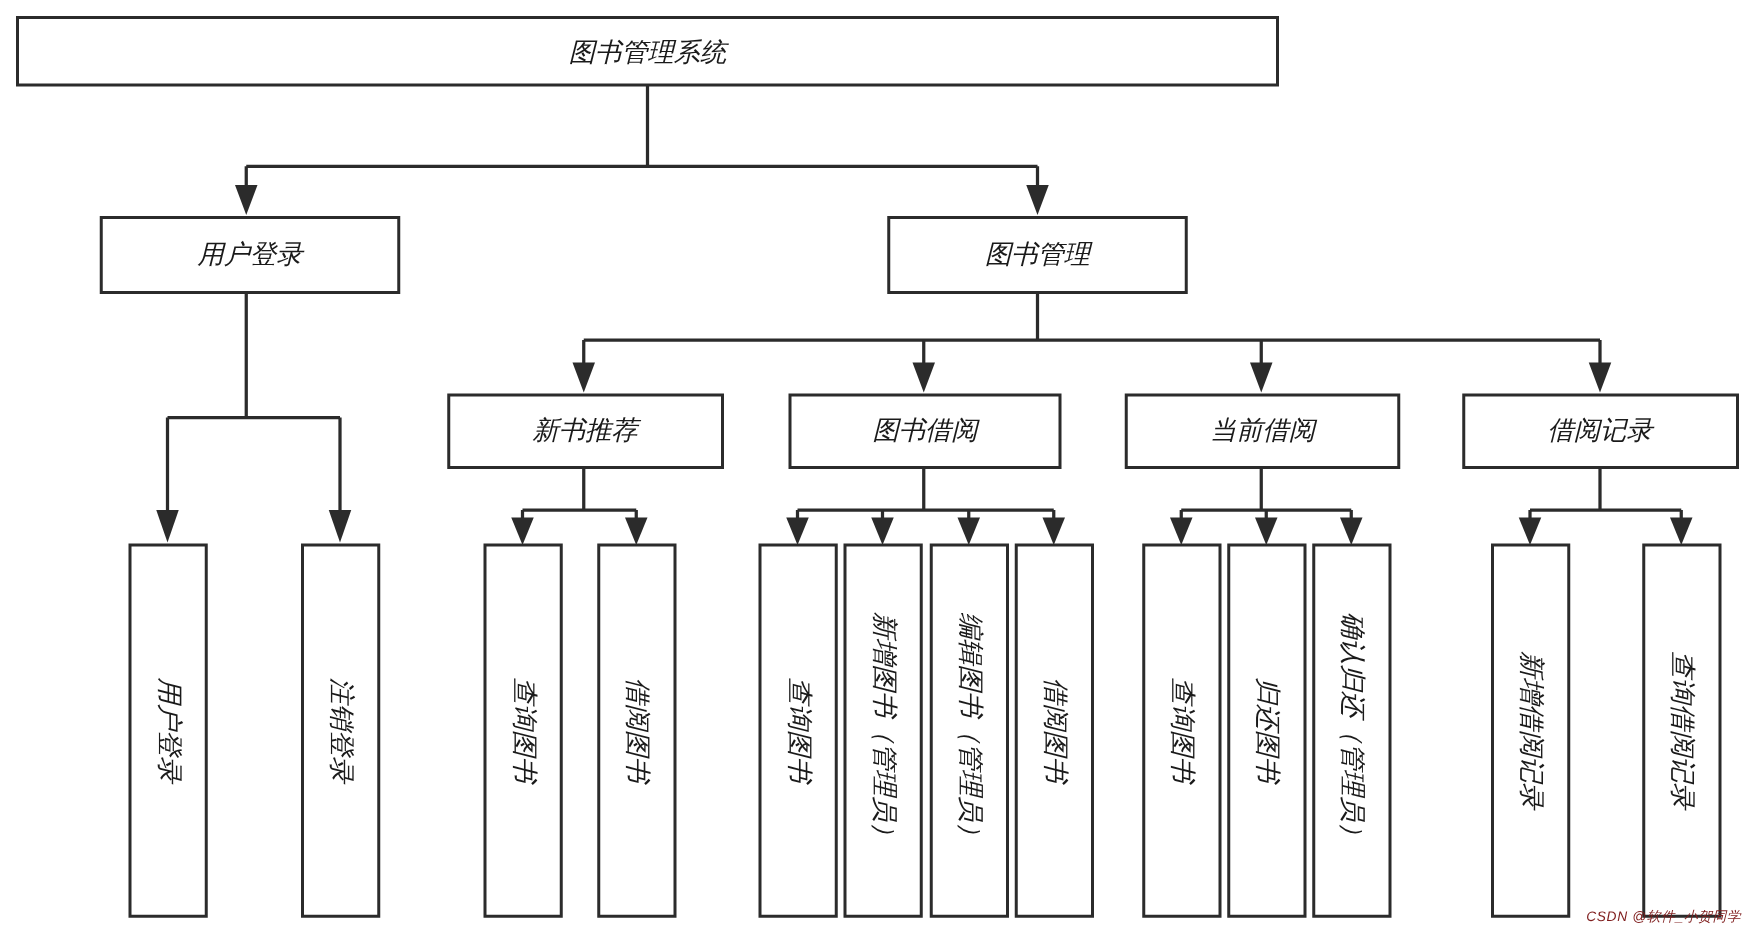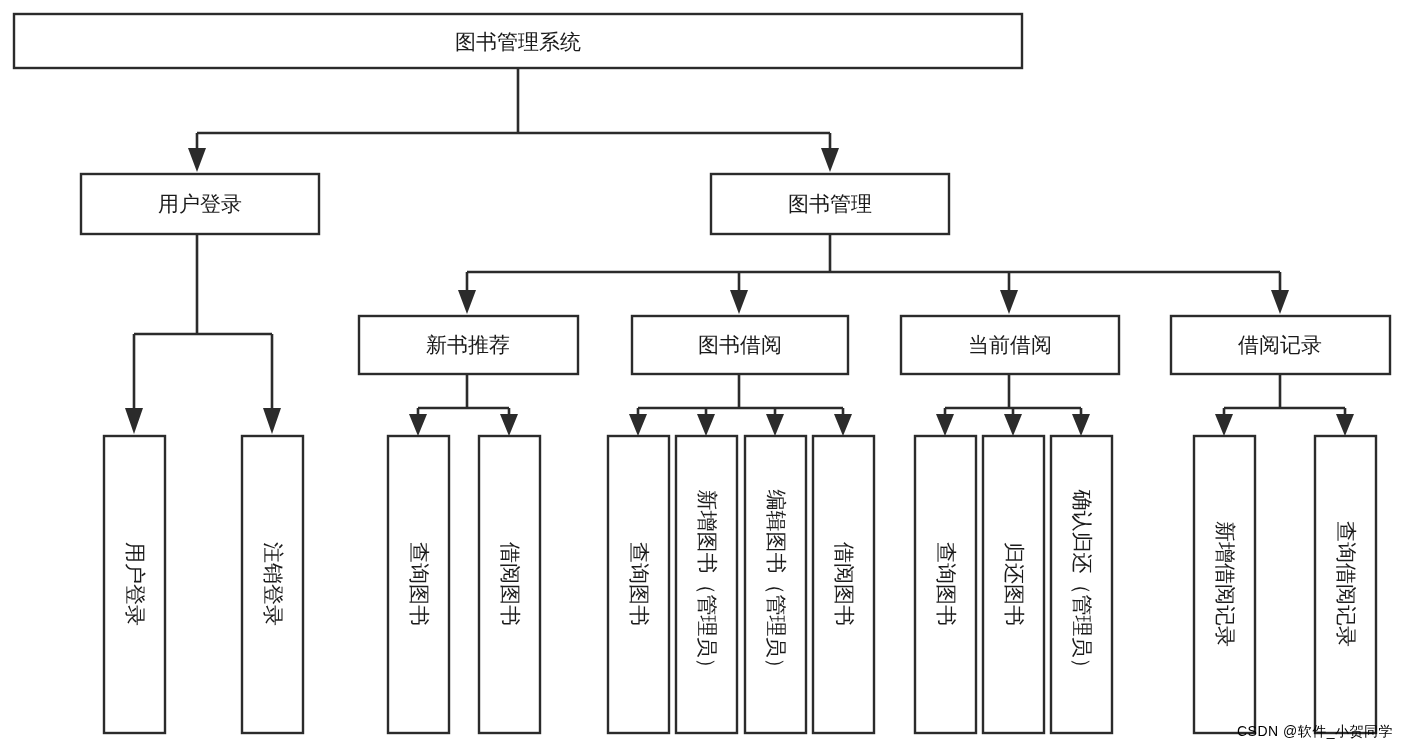--- a/index.html
+++ b/index.html
@@ -12,20 +12,21 @@
     height: 747px;
     font-family: "Liberation Sans", "DejaVu Sans", sans-serif;
     overflow: hidden;
     position: relative;
   }
   #diagram-root {
     position: relative;
     width: 1405px;
     height: 747px;
     background: #ffffff;
+    font-style: italic;
   }
   svg#tree-svg {
     position: absolute;
     left: 0;
     top: 0;
     width: 1405px;
     height: 747px;
     display: block;
   }
   .node-box {
@@ -55,22 +56,22 @@
     font-size: 21px;
     fill: #1a1a1a;
     text-anchor: middle;
     dominant-baseline: middle;
   }
   .watermark {
     position: absolute;
     right: 12px;
     bottom: 6px;
     font-family: "Liberation Sans", "DejaVu Sans", sans-serif;
-    font-size: 14px;
-    color: #000000;
+    font-size: 11px;
+    color: #7f1d1d;
     letter-spacing: 0.5px;
     white-space: nowrap;
     pointer-events: none;
   }
 </style>
 </head>
 <body>
 
 <div id="diagram-root">
 

